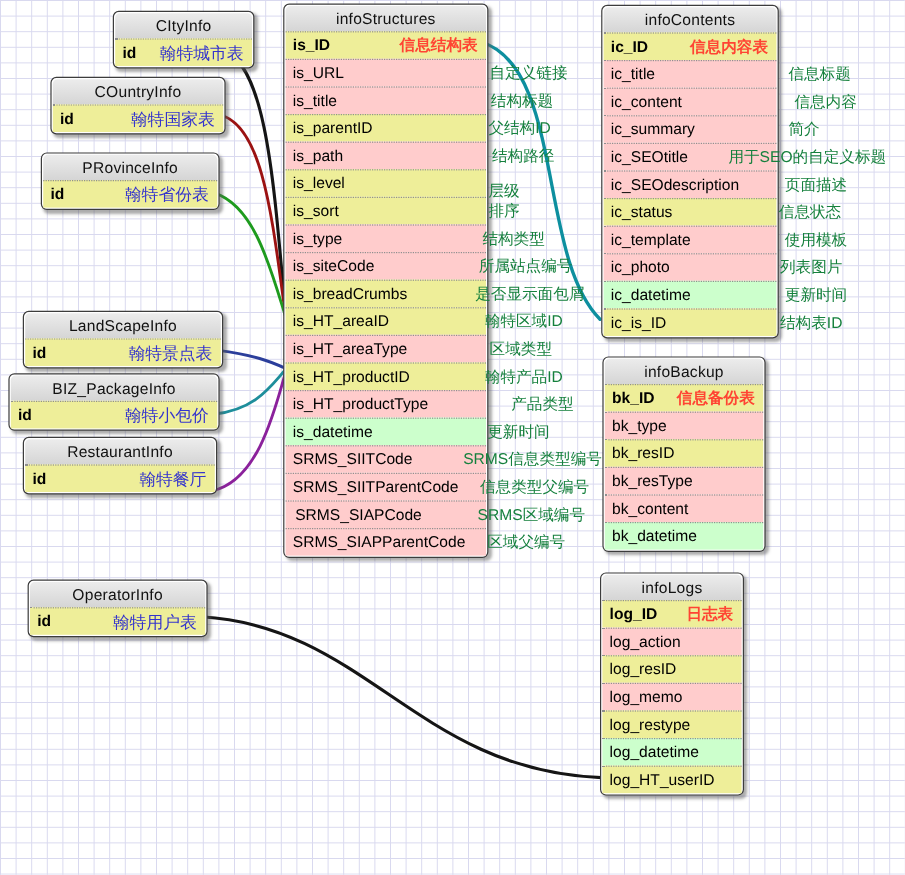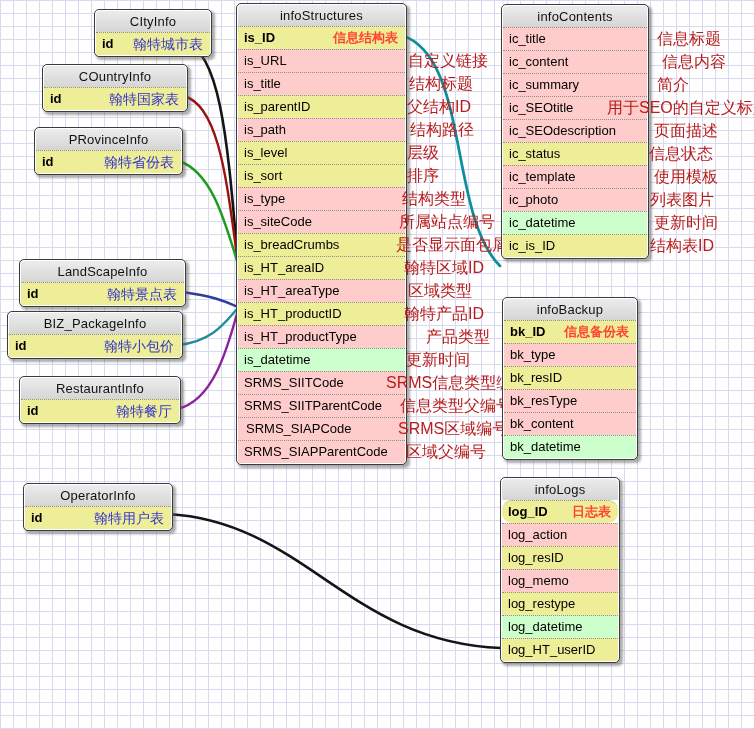--- a/index.html
+++ b/index.html
@@ -29,21 +29,21 @@
     position:relative; height:22px; line-height:22px;
     border-top:1px dotted #8f8f8f;
     font-size:13px; color:#000; padding:0 6px; white-space:nowrap;
   }
   .row.bold .field { font-weight:bold; }
   .ann { position:absolute; right:7px; top:0; font-size:13px; }
   .ann.red  { color:#ff4433; font-weight:bold; }
   .ann.blue { color:#3434cd; font-size:14px; }
   .comment {
     position:absolute; top:0; z-index:3; white-space:nowrap;
-    color:#b91c1c; font-size:16px;
+    color:#15803d; font-size:13px;
   }
 </style>
 </head>
 <body>
 
 <div id="canvas">
   <svg id="connector-layer" width="754" height="729" viewBox="0 0 754 729">
       <path d="M 184,41 C 222,52 228,150 238,262" fill="none" stroke="#151515" stroke-width="2.6" stroke-linecap="round"></path>
       <path d="M 184,96 C 220,106 227,185 238,263" fill="none" stroke="#9b1212" stroke-width="2.4" stroke-linecap="round"></path>
       <path d="M 179,161 C 212,172 225,222 238,264" fill="none" stroke="#1e9b1e" stroke-width="2.4" stroke-linecap="round"></path>
@@ -66,52 +66,53 @@
       <div class="row bold" style="background: rgb(238, 238, 153);"><span class="field">id</span><span class="ann blue">翰特省份表</span></div>
     </div>
     <div class="tbl" style="left: 19px; top: 259px; width: 163px;">
       <div class="tbl-title">LandScapeInfo</div>
       <div class="row bold" style="background: rgb(238, 238, 153);"><span class="field">id</span><span class="ann blue">翰特景点表</span></div>
     </div>
     <div class="tbl" style="left: 7px; top: 311px; width: 172px;">
       <div class="tbl-title">BIZ_PackageInfo</div>
       <div class="row bold" style="background: rgb(238, 238, 153);"><span class="field">id</span><span class="ann blue">翰特小包价</span></div>
     </div>
-    <div class="tbl" style="left: 19px; top: 376px; width: 158px;">
+    <div class="tbl" style="left: 19px; top: 364px; width: 158px;">
       <div class="tbl-title">RestaurantInfo</div>
       <div class="row bold" style="background: rgb(238, 238, 153);"><span class="field">id</span><span class="ann blue">翰特餐厅</span></div>
     </div>
     <div class="tbl" style="left: 23px; top: 483px; width: 146px;">
       <div class="tbl-title">OperatorInfo</div>
       <div class="row bold" style="background: rgb(238, 238, 153);"><span class="field">id</span><span class="ann blue">翰特用户表</span></div>
     </div>
     <div class="tbl" style="left: 236px; top: 3px; width: 167px;">
       <div class="tbl-title">infoStructures</div>
       <div class="row bold" style="background: rgb(238, 238, 153);"><span class="field">is_ID</span><span class="ann red">信息结构表</span></div>
       <div class="row" style="background: rgb(255, 204, 204);"><span class="field">is_URL</span><span class="comment" style="left: calc(100% + 3px);">自定义链接</span></div>
       <div class="row" style="background: rgb(255, 204, 204);"><span class="field">is_title</span><span class="comment" style="left: calc(100% + 4px);">结构标题</span></div>
       <div class="row" style="background: rgb(238, 238, 153);"><span class="field">is_parentID</span><span class="comment" style="left: calc(100% + 2px);">父结构ID</span></div>
       <div class="row" style="background: rgb(255, 204, 204);"><span class="field">is_path</span><span class="comment" style="left: calc(100% + 5px);">结构路径</span></div>
-      <div class="row" style="background: rgb(238, 238, 153);"><span class="field">is_level</span><span class="comment" style="left: calc(100% + 2px);">层级</span></div>
+      <div class="row" style="background: rgb(238, 238, 153);"><span class="field">is_level</span><span class="comment" style="left: calc(100% + 2px); margin-top: 6px;">层级</span></div>
       <div class="row" style="background: rgb(238, 238, 153);"><span class="field">is_sort</span><span class="comment" style="left: calc(100% + 2px);">排序</span></div>
       <div class="row" style="background: rgb(255, 204, 204);"><span class="field">is_type</span><span class="comment" style="left: calc(100% - 3px);">结构类型</span></div>
       <div class="row" style="background: rgb(255, 204, 204);"><span class="field">is_siteCode</span><span class="comment" style="left: calc(100% - 6px);">所属站点编号</span></div>
       <div class="row" style="background: rgb(238, 238, 153);"><span class="field">is_breadCrumbs</span><span class="comment" style="left: calc(100% - 9px);">是否显示面包屑</span></div>
       <div class="row" style="background: rgb(238, 238, 153);"><span class="field">is_HT_areaID</span><span class="comment" style="left: calc(100% - 1px);">翰特区域ID</span></div>
       <div class="row" style="background: rgb(255, 204, 204);"><span class="field">is_HT_areaType</span><span class="comment" style="left: calc(100% + 3px);">区域类型</span></div>
       <div class="row" style="background: rgb(238, 238, 153);"><span class="field">is_HT_productID</span><span class="comment" style="left: calc(100% - 1px);">翰特产品ID</span></div>
       <div class="row" style="background: rgb(255, 204, 204);"><span class="field">is_HT_productType</span><span class="comment" style="left: calc(100% + 5px); margin-left: 16px;">产品类型</span></div>
       <div class="row" style="background: rgb(204, 255, 204);"><span class="field">is_datetime</span><span class="comment" style="left: calc(100% + 1px);">更新时间</span></div>
       <div class="row" style="background: rgb(255, 204, 204);"><span class="field">SRMS_SIITCode</span><span class="comment" style="left: calc(100% - 19px);">SRMS信息类型编号</span></div>
       <div class="row" style="background: rgb(255, 204, 204);"><span class="field">SRMS_SIITParentCode</span><span class="comment" style="left: calc(100% - 5px);">信息类型父编号</span></div>
       <div class="row" style="background: rgb(255, 204, 204); padding-left: 8px;"><span class="field">SRMS_SIAPCode</span><span class="comment" style="left: calc(100% - 7px);">SRMS区域编号</span></div>
       <div class="row" style="background: rgb(255, 204, 204);"><span class="field">SRMS_SIAPParentCode</span><span class="comment" style="left: calc(100% + 1px);">区域父编号</span></div>
     </div>
     <div class="tbl" style="left: 501px; top: 4px; width: 144px;">
       <div class="tbl-title">infoContents</div>
+      <div class="row bold" style="background: rgb(238, 238, 153);"><span class="field">ic_ID</span><span class="ann red">信息内容表</span></div>
       <div class="row" style="background: rgb(255, 204, 204);"><span class="field">ic_title</span><span class="comment" style="left: calc(100% + 10px);">信息标题</span></div>
       <div class="row" style="background: rgb(255, 204, 204);"><span class="field">ic_content</span><span class="comment" style="left: calc(100% + 15px);">信息内容</span></div>
       <div class="row" style="background: rgb(255, 204, 204);"><span class="field">ic_summary</span><span class="comment" style="left: calc(100% + 10px);">简介</span></div>
       <div class="row" style="background: rgb(255, 204, 204);"><span class="field">ic_SEOtitle</span><span class="comment" style="left: calc(100% - 40px);">用于SEO的自定义标题</span></div>
       <div class="row" style="background: rgb(255, 204, 204);"><span class="field">ic_SEOdescription</span><span class="comment" style="left: calc(100% + 7px);">页面描述</span></div>
       <div class="row" style="background: rgb(238, 238, 153);"><span class="field">ic_status</span><span class="comment" style="left: calc(100% + 2px);">信息状态</span></div>
       <div class="row" style="background: rgb(255, 204, 204);"><span class="field">ic_template</span><span class="comment" style="left: calc(100% + 7px);">使用模板</span></div>
       <div class="row" style="background: rgb(255, 204, 204);"><span class="field">ic_photo</span><span class="comment" style="left: calc(100% + 3px);">列表图片</span></div>
       <div class="row" style="background: rgb(204, 255, 204);"><span class="field">ic_datetime</span><span class="comment" style="left: calc(100% + 7px);">更新时间</span></div>
       <div class="row" style="background: rgb(238, 238, 153);"><span class="field">ic_is_ID</span><span class="comment" style="left: calc(100% + 3px);">结构表ID</span></div>
@@ -120,21 +121,21 @@
       <div class="tbl-title">infoBackup</div>
       <div class="row bold" style="background: rgb(238, 238, 153);"><span class="field">bk_ID</span><span class="ann red">信息备份表</span></div>
       <div class="row" style="background: rgb(255, 204, 204);"><span class="field">bk_type</span></div>
       <div class="row" style="background: rgb(238, 238, 153);"><span class="field">bk_resID</span></div>
       <div class="row" style="background: rgb(255, 204, 204);"><span class="field">bk_resType</span></div>
       <div class="row" style="background: rgb(255, 204, 204);"><span class="field">bk_content</span></div>
       <div class="row" style="background: rgb(204, 255, 204);"><span class="field">bk_datetime</span></div>
     </div>
     <div class="tbl" style="left: 500px; top: 477px; width: 116px;">
       <div class="tbl-title">infoLogs</div>
-      <div class="row bold" style="background: rgb(238, 238, 153); border-radius: 10px;"><span class="field">log_ID</span><span class="ann red">日志表</span></div>
+      <div class="row bold" style="background: rgb(238, 238, 153);"><span class="field">log_ID</span><span class="ann red">日志表</span></div>
       <div class="row" style="background: rgb(255, 204, 204);"><span class="field">log_action</span></div>
       <div class="row" style="background: rgb(238, 238, 153);"><span class="field">log_resID</span></div>
       <div class="row" style="background: rgb(255, 204, 204);"><span class="field">log_memo</span></div>
       <div class="row" style="background: rgb(238, 238, 153);"><span class="field">log_restype</span></div>
       <div class="row" style="background: rgb(204, 255, 204);"><span class="field">log_datetime</span></div>
       <div class="row" style="background: rgb(238, 238, 153);"><span class="field">log_HT_userID</span></div>
     </div>
   </div>
 
 </body></html>

